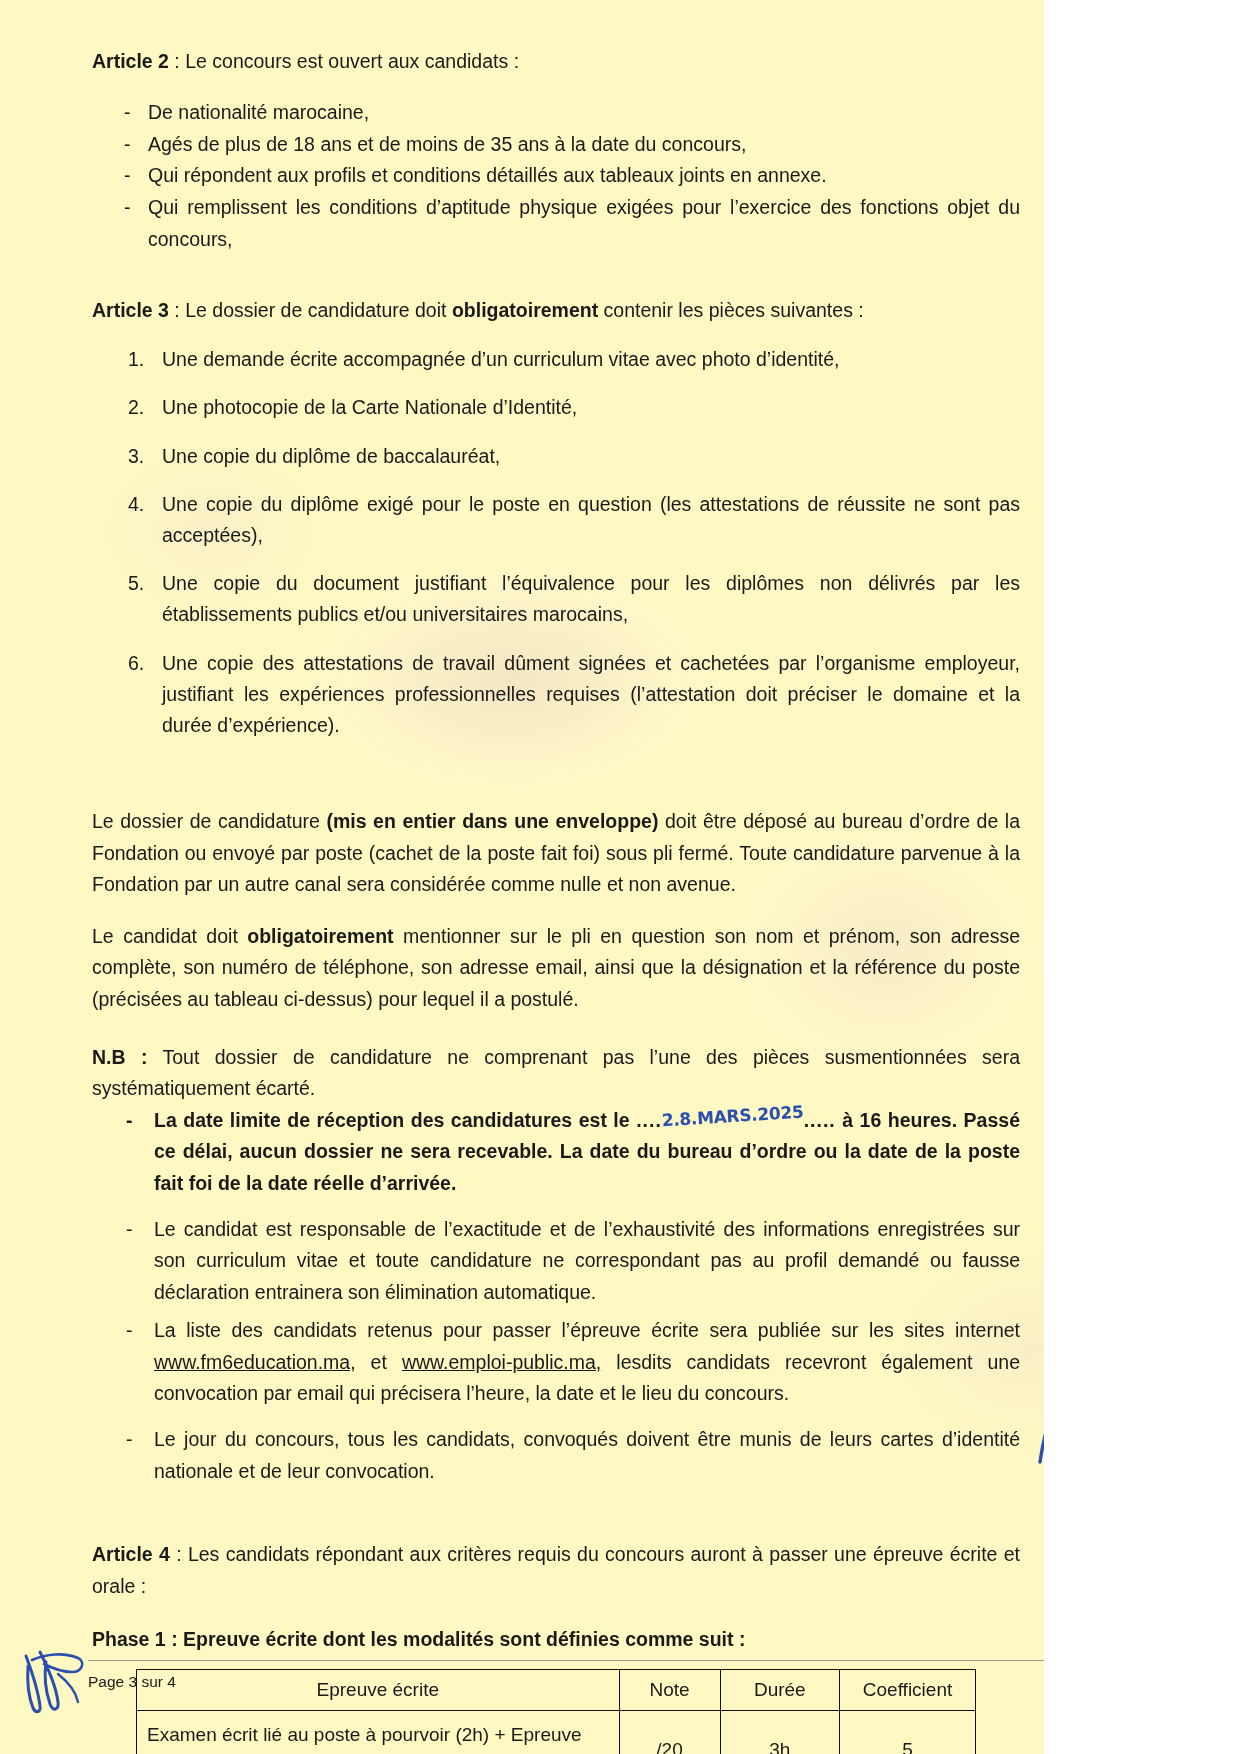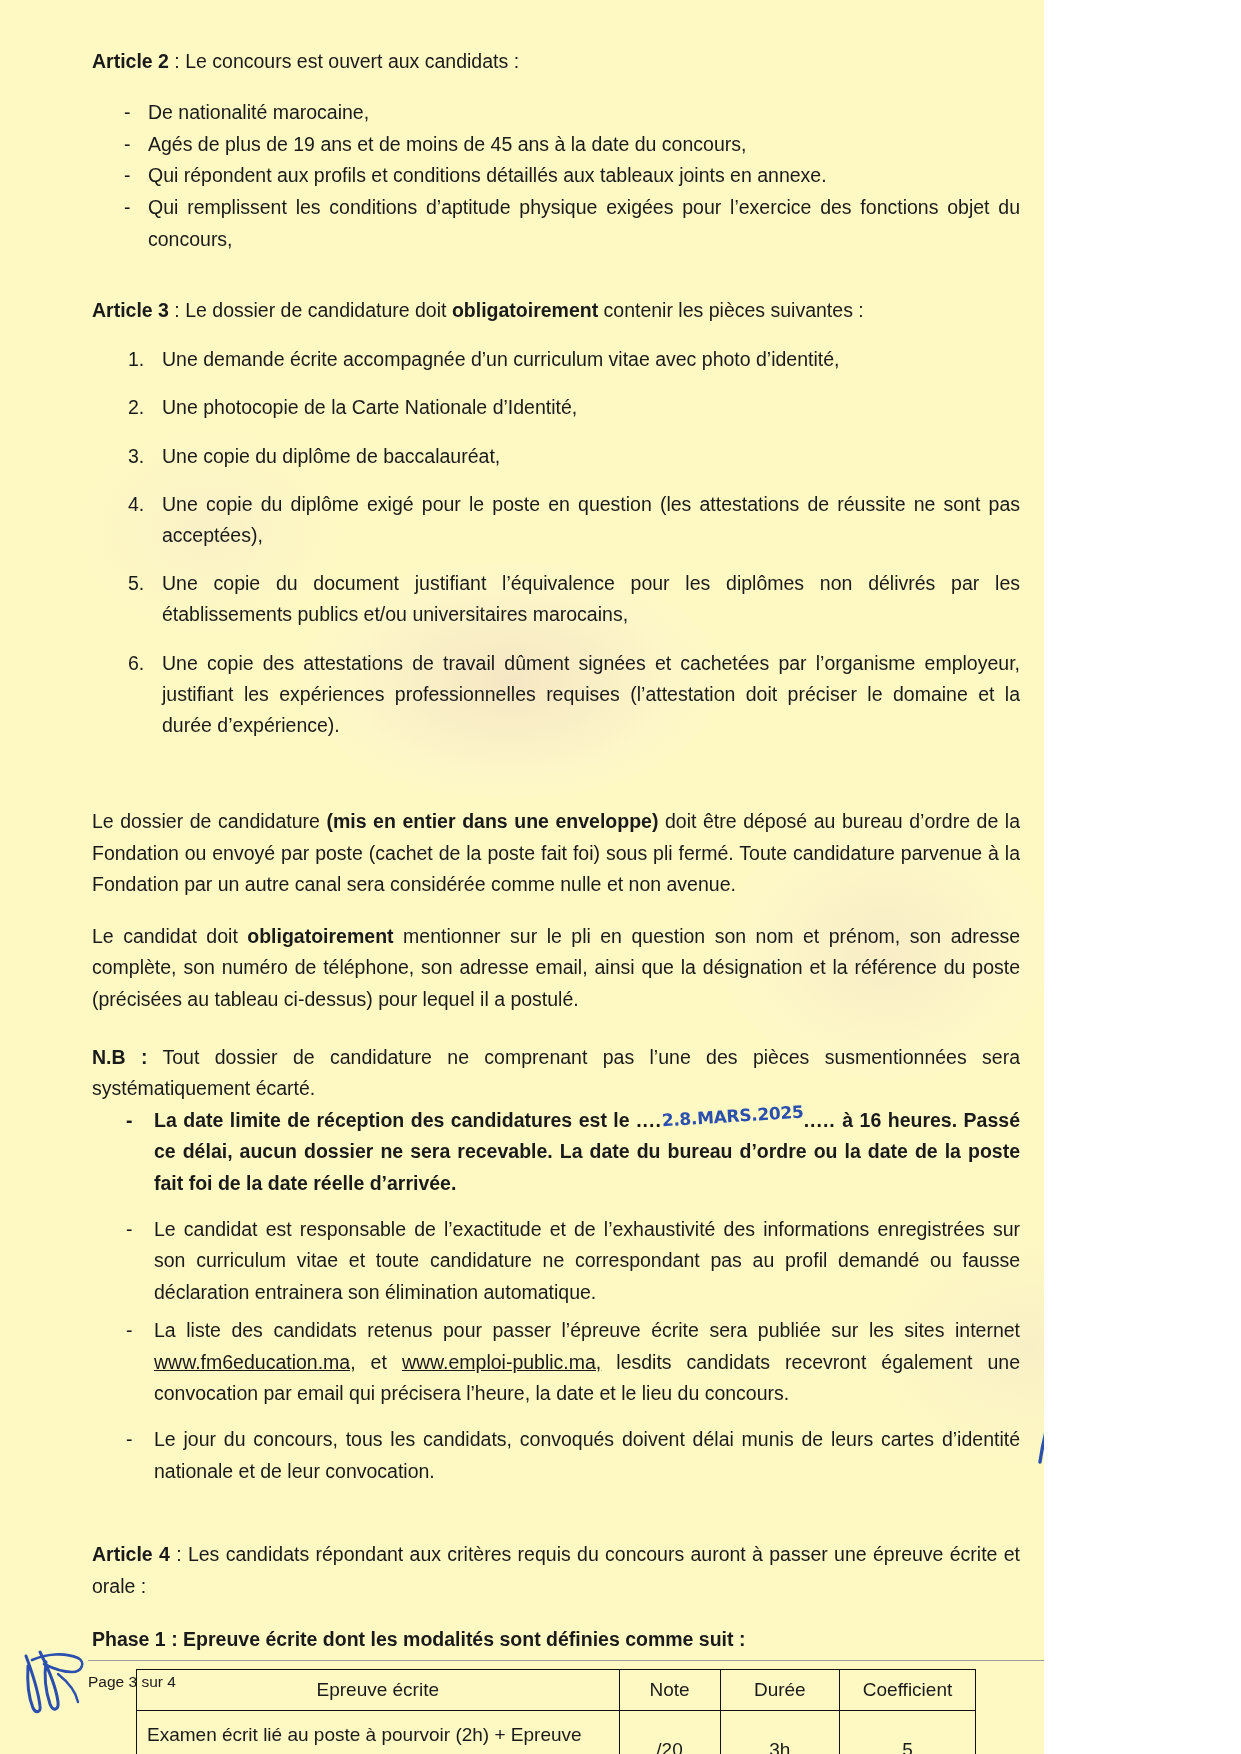--- a/index.html
+++ b/index.html
@@ -178,21 +178,21 @@
   <div class="content">
 
     <p class="article-head">
       <b>Article 2</b><span> : Le concours est ouvert aux candidats :</span>
     </p>
 
     <div style="height:20px"></div>
 
     <ul class="dash-list">
       <li>De nationalité marocaine,</li>
-      <li>Agés de plus de 19 ans et de moins de 45 ans à la date du concours,</li>
+      <li>Agés de plus de 18 ans et de moins de 35 ans à la date du concours,</li>
       <li>Qui répondent aux profils et conditions détaillés aux tableaux joints en annexe.</li>
       <li>Qui remplissent les conditions d’aptitude physique exigées pour l’exercice des fonctions objet du concours,</li>
     </ul>
 
     <div style="height:40px"></div>
 
     <p class="article-head">
       <b>Article 3</b><span> : Le dossier de candidature doit </span><b>obligatoirement</b><span> contenir les pièces suivantes :</span>
     </p>
 
@@ -240,21 +240,21 @@
     <ul class="dash-list wide">
       <li class="bold">
         <span>La date limite de réception des candidatures est le</span>
         <span class="leader">....</span><span class="hand">2.8.MARS.2025</span><span class="leader">.....</span>
         <span>à 16 heures. Passé ce délai, aucun dossier ne sera recevable. La date du bureau d’ordre ou la date de la poste fait foi de la date réelle d’arrivée.</span>
       </li>
       <li style="margin-top:14px">Le candidat est responsable de l’exactitude et de l’exhaustivité des informations enregistrées sur son curriculum vitae et toute candidature ne correspondant pas au profil demandé ou fausse déclaration entrainera son élimination automatique.</li>
       <li style="margin-top:7px">
         <span>La liste des candidats retenus pour passer l’épreuve écrite sera publiée sur les sites internet </span><span class="link">www.fm6education.ma,</span><span> et </span><span class="link">www.emploi-public.ma,</span><span> lesdits candidats recevront également une convocation par email qui précisera l’heure, la date et le lieu du concours.</span>
       </li>
-      <li style="margin-top:14px">Le jour du concours, tous les candidats, convoqués doivent délai munis de leurs cartes d’identité nationale et de leur convocation.</li>
+      <li style="margin-top:14px">Le jour du concours, tous les candidats, convoqués doivent être munis de leurs cartes d’identité nationale et de leur convocation.</li>
     </ul>
 
     <div style="height:52px"></div>
 
     <p class="para">
       <b>Article 4</b><span> : Les candidats répondant aux critères requis du concours auront à passer une épreuve écrite et orale :</span>
     </p>
 
     <div style="height:26px"></div>
 

